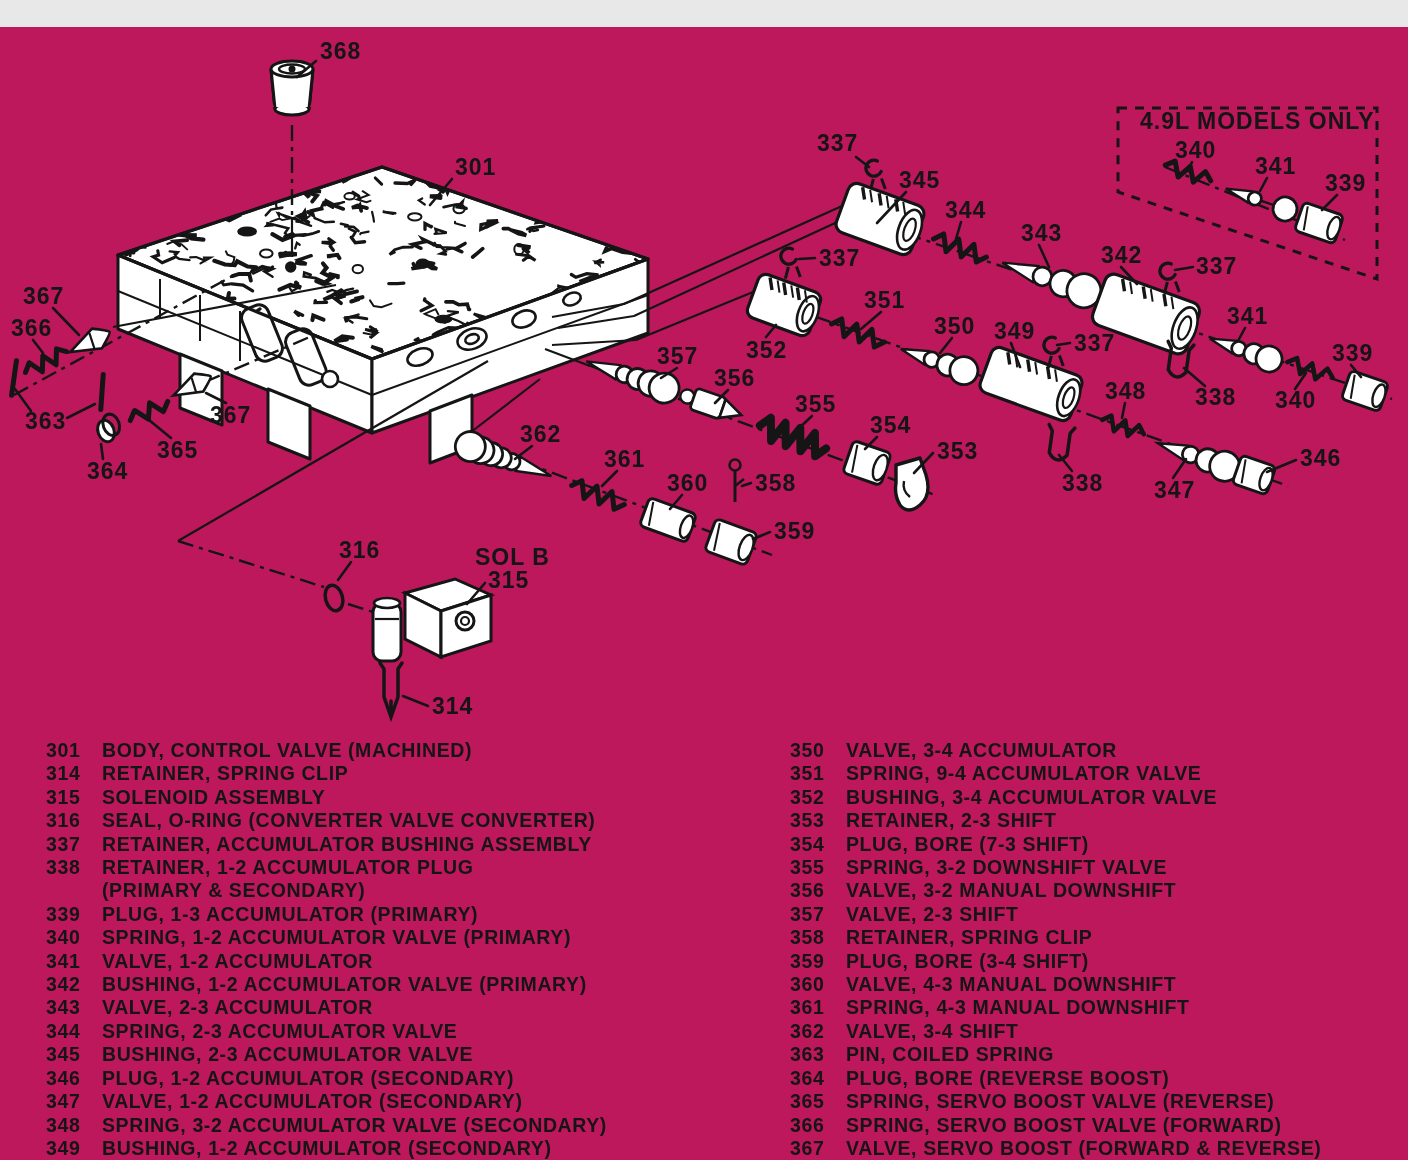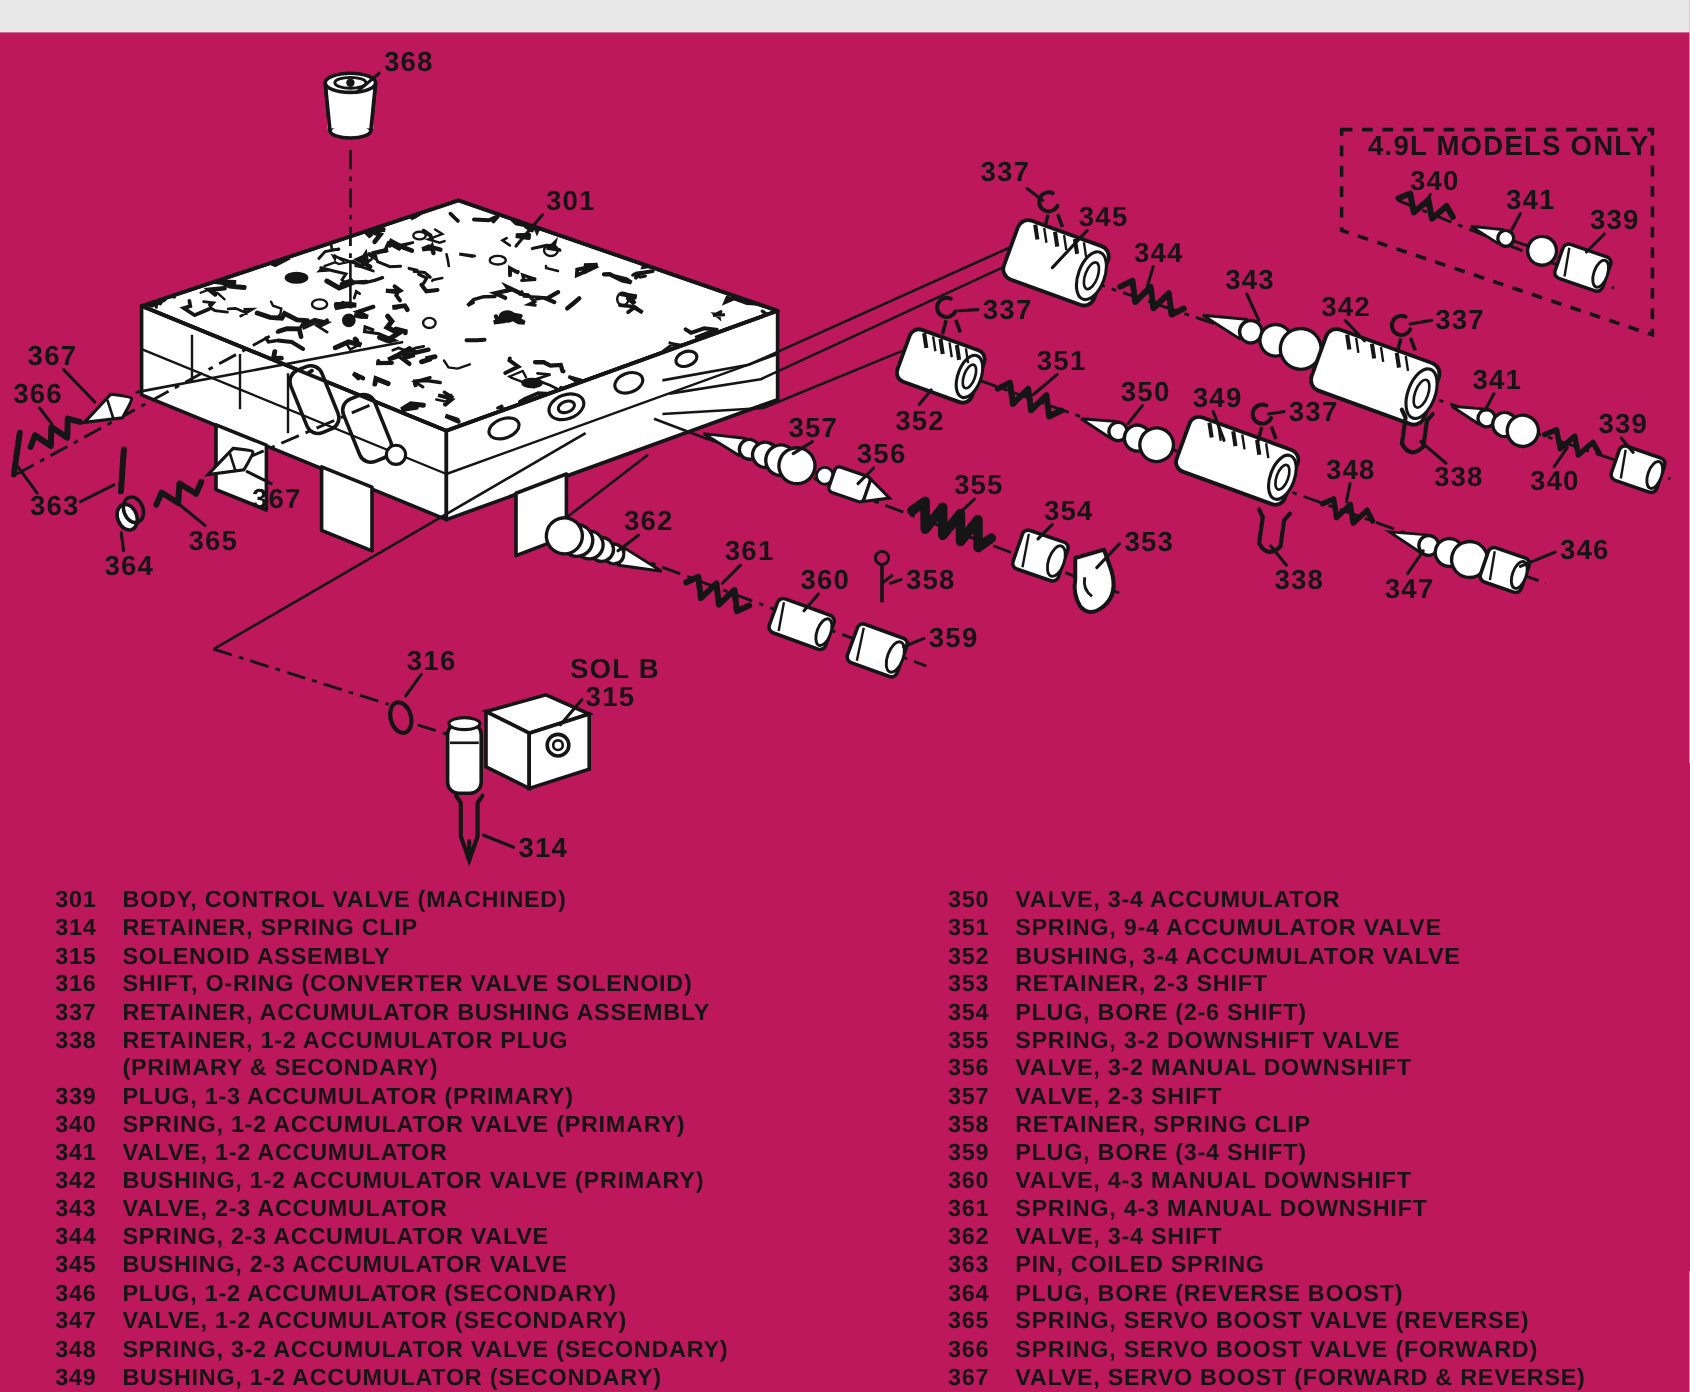--- a/index.html
+++ b/index.html
@@ -647,21 +647,21 @@
         <div class="pl-row">
           <span class="pl-num">314</span>
           <span class="pl-text">RETAINER, SPRING CLIP</span>
         </div>
         <div class="pl-row">
           <span class="pl-num">315</span>
           <span class="pl-text">SOLENOID ASSEMBLY</span>
         </div>
         <div class="pl-row">
           <span class="pl-num">316</span>
-          <span class="pl-text">SHIFT, O-RING (CONVERTER VALVE SOLENOID)</span>
+          <span class="pl-text">SEAL, O-RING (CONVERTER VALVE CONVERTER)</span>
         </div>
         <div class="pl-row">
           <span class="pl-num">337</span>
           <span class="pl-text">RETAINER, ACCUMULATOR BUSHING ASSEMBLY</span>
         </div>
         <div class="pl-row">
           <span class="pl-num">338</span>
           <span class="pl-text">RETAINER, 1-2 ACCUMULATOR PLUG</span>
         </div>
         <div class="pl-row">
@@ -725,21 +725,21 @@
         <div class="pl-row">
           <span class="pl-num">352</span>
           <span class="pl-text">BUSHING, 3-4 ACCUMULATOR VALVE</span>
         </div>
         <div class="pl-row">
           <span class="pl-num">353</span>
           <span class="pl-text">RETAINER, 2-3 SHIFT</span>
         </div>
         <div class="pl-row">
           <span class="pl-num">354</span>
-          <span class="pl-text">PLUG, BORE (2-6 SHIFT)</span>
+          <span class="pl-text">PLUG, BORE (7-3 SHIFT)</span>
         </div>
         <div class="pl-row">
           <span class="pl-num">355</span>
           <span class="pl-text">SPRING, 3-2 DOWNSHIFT VALVE</span>
         </div>
         <div class="pl-row">
           <span class="pl-num">356</span>
           <span class="pl-text">VALVE, 3-2 MANUAL DOWNSHIFT</span>
         </div>
         <div class="pl-row">

